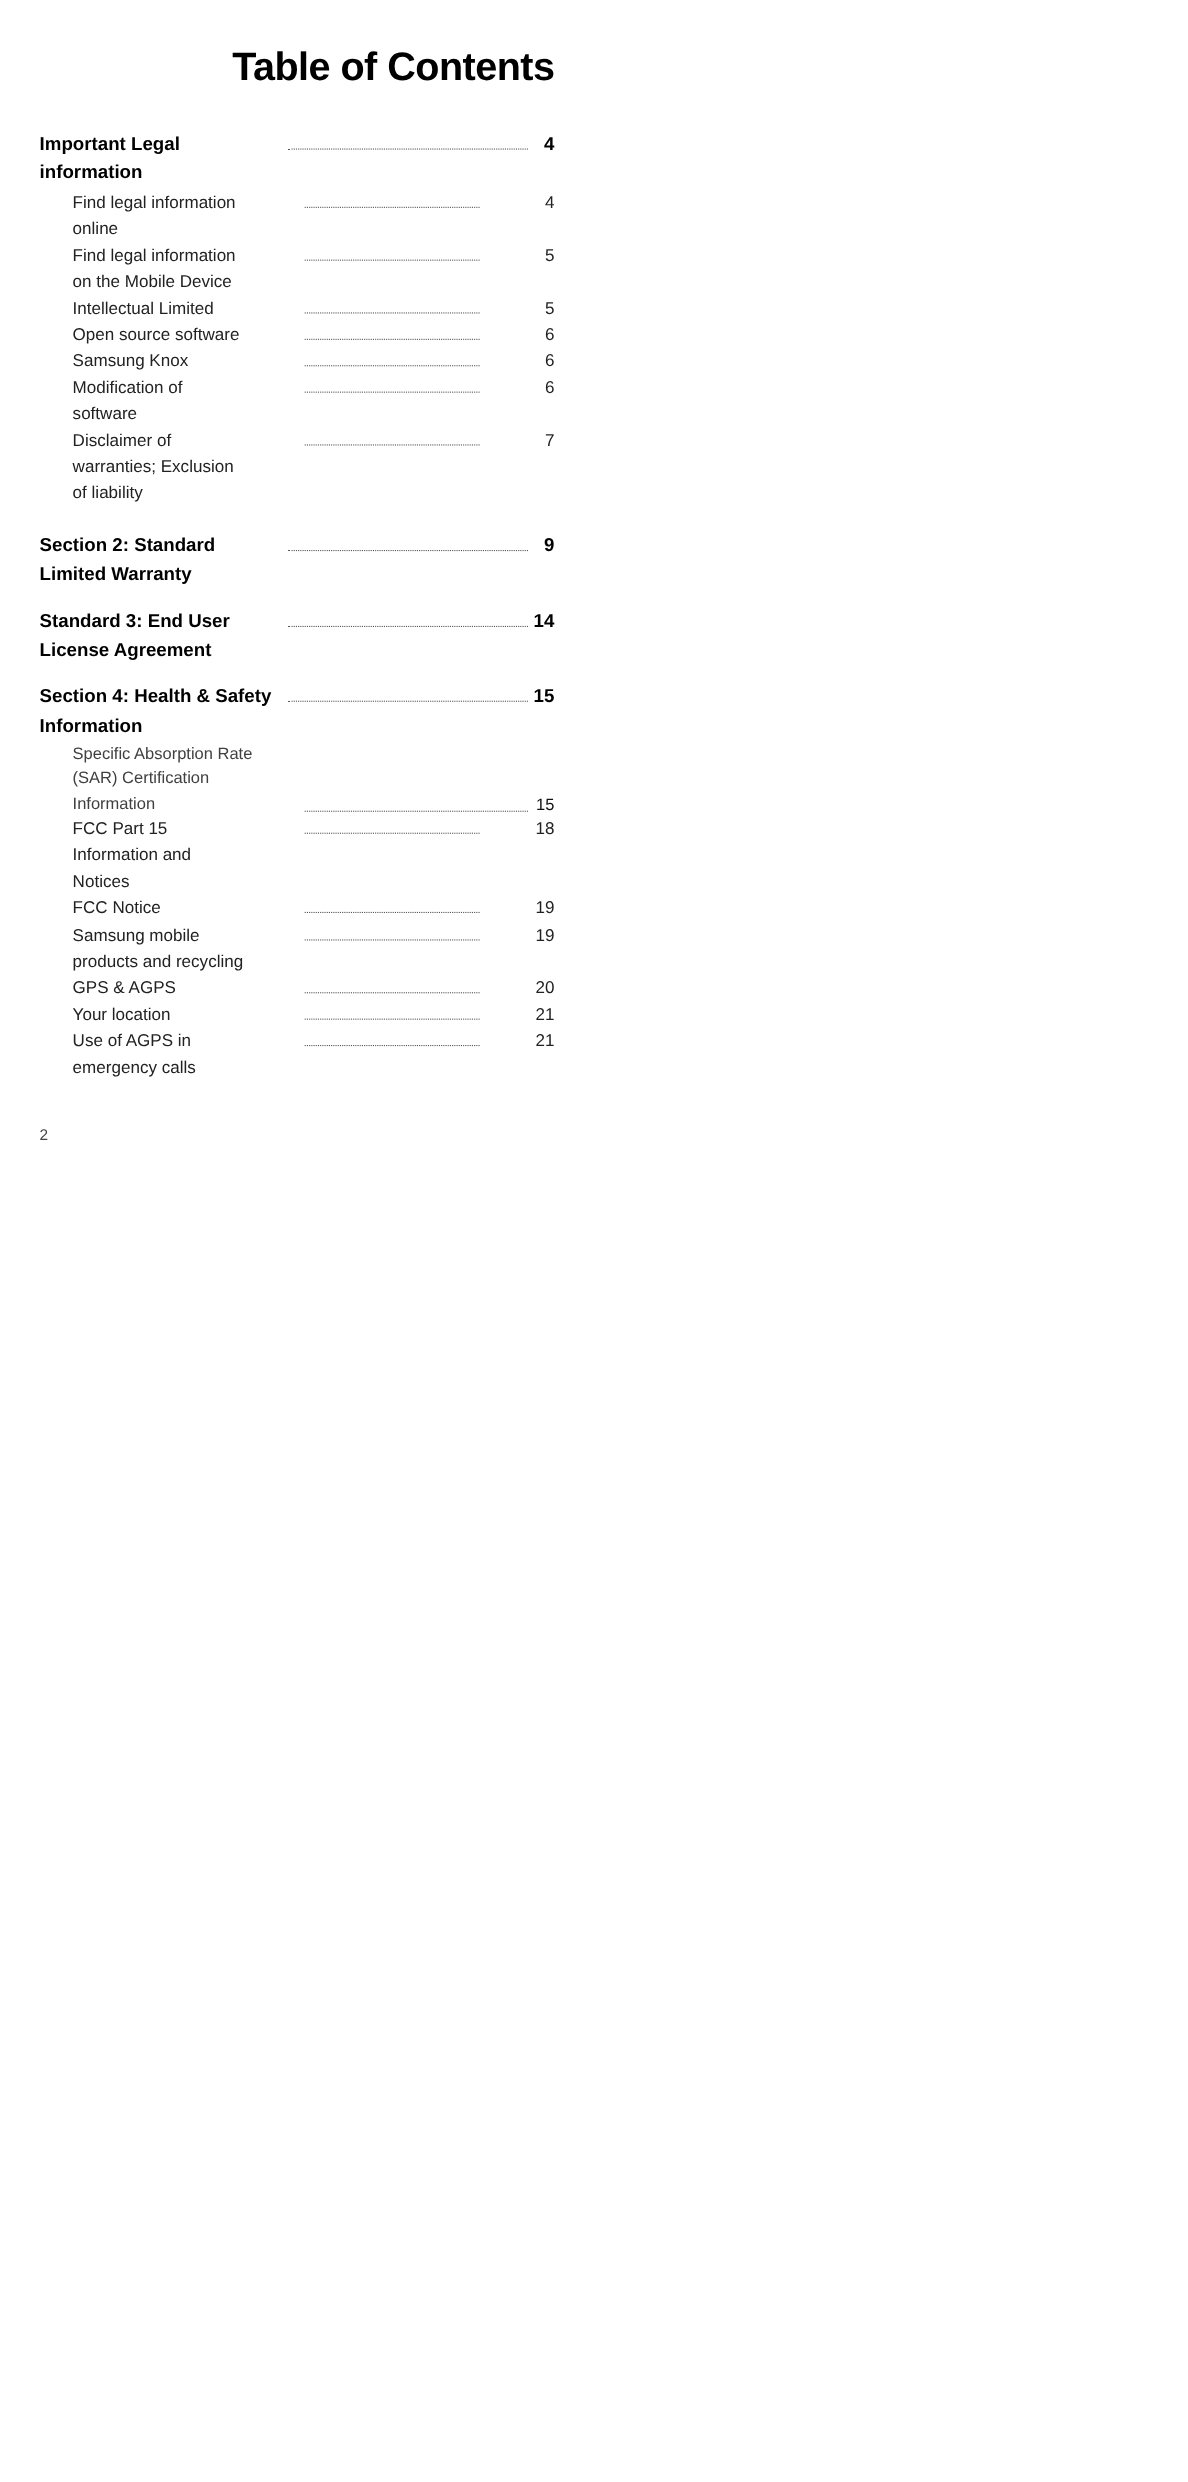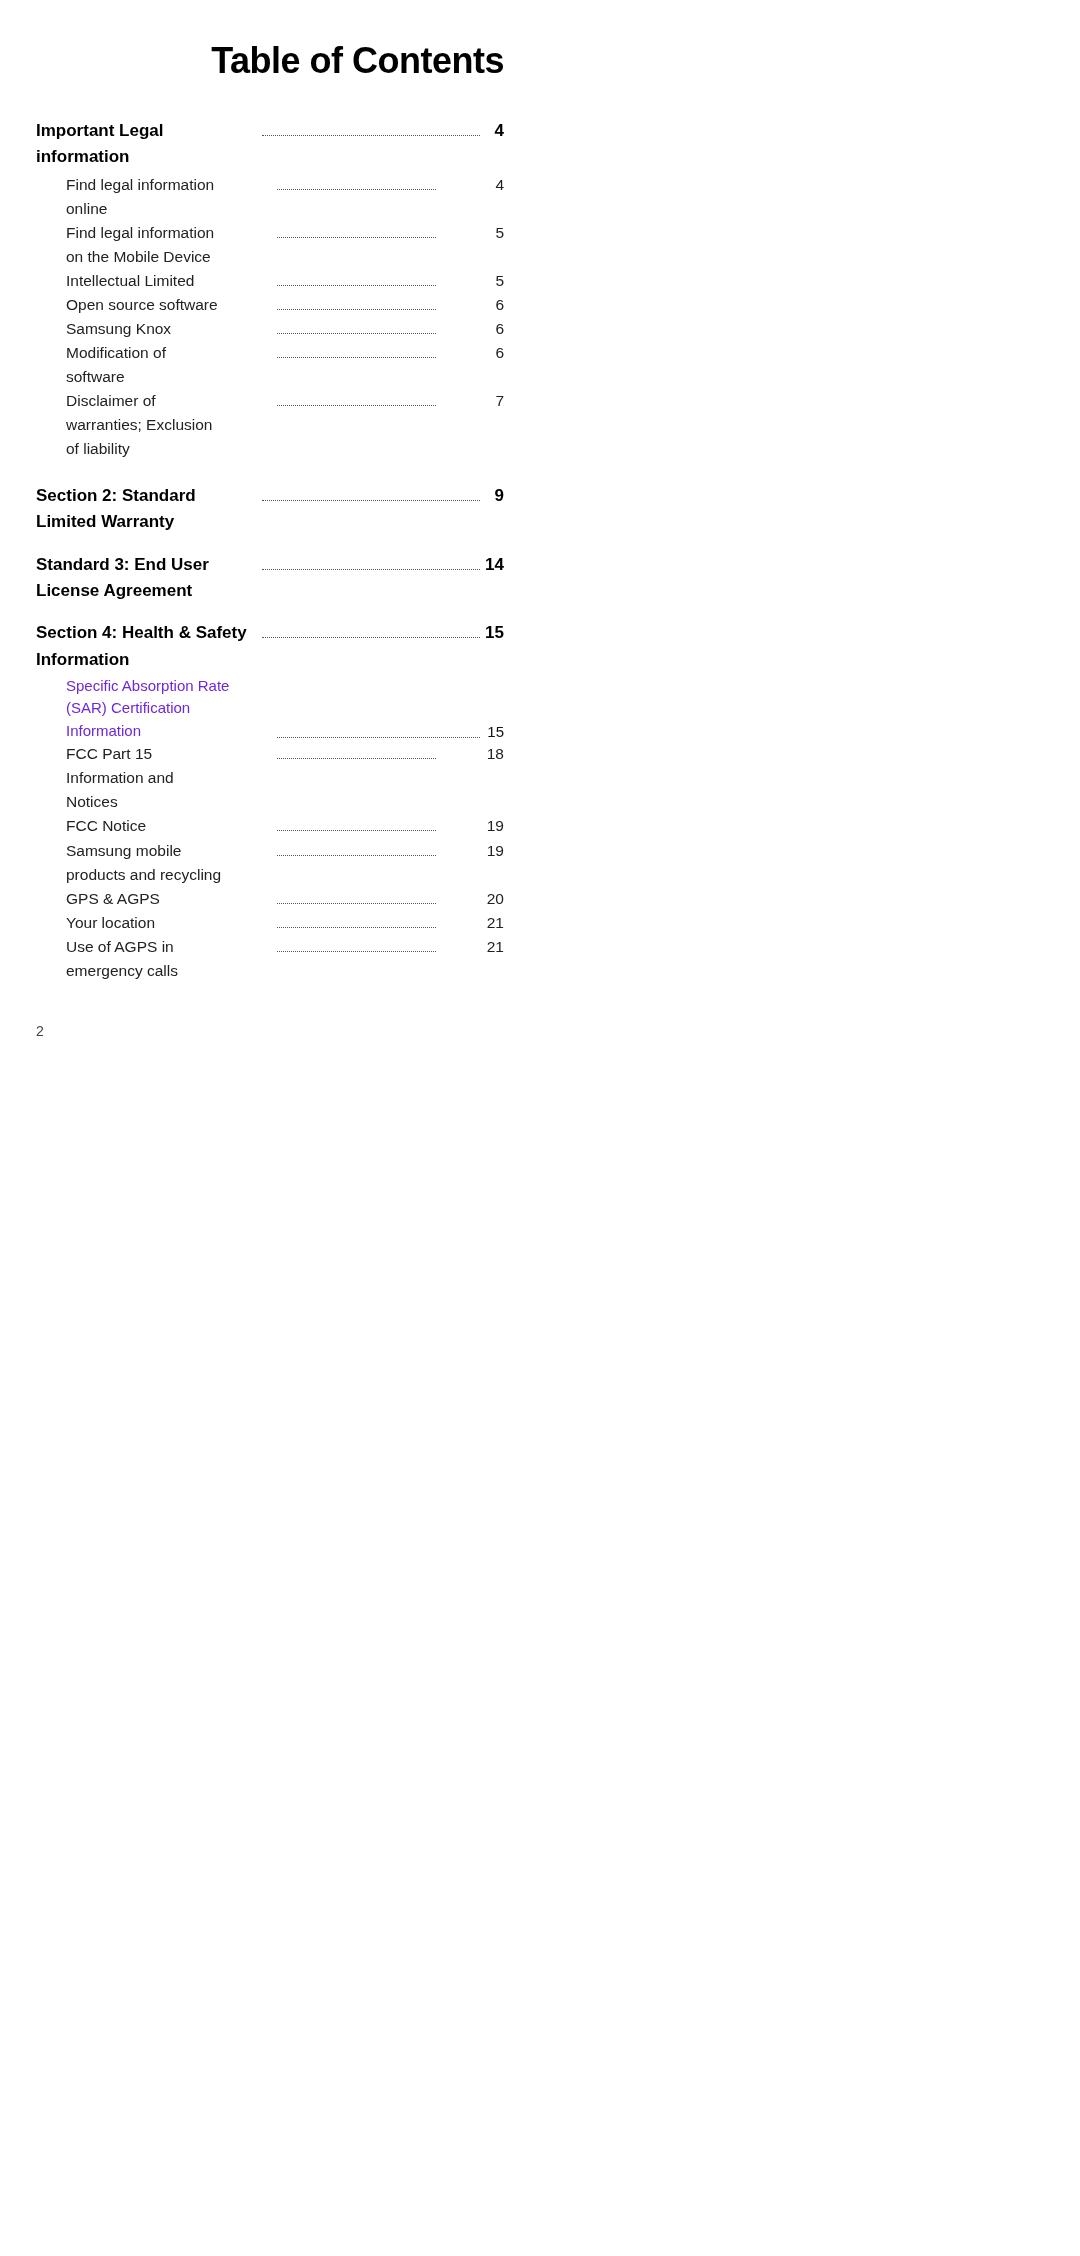--- a/index.html
+++ b/index.html
@@ -85,21 +85,21 @@
       justify-content: space-between;
       margin-bottom: 0px;
       padding-left: 30px;
     }
 
     .toc-multiline-label {
       flex: 1;
       font-size: 15px;
       font-weight: 400;
       line-height: 1.5;
-      color: #6d28d9;
+      color: #404040;
       padding-right: 4px;
     }
 
     .toc-multiline-dots {
       flex: 1;
       border-bottom: 1px dotted #555;
       margin: 0 4px 4px 4px;
       min-width: 10px;
     }
 

